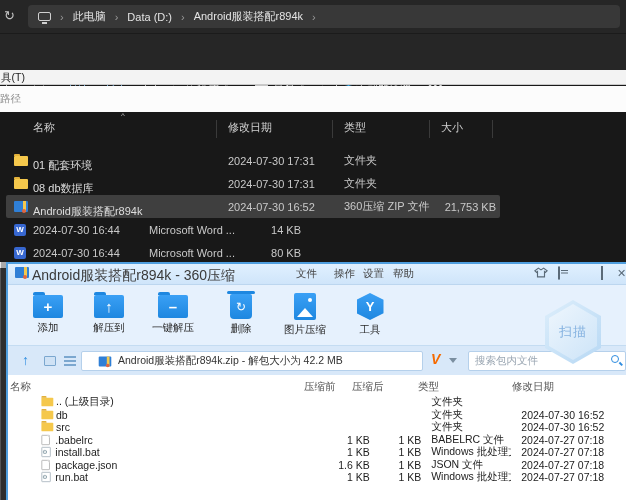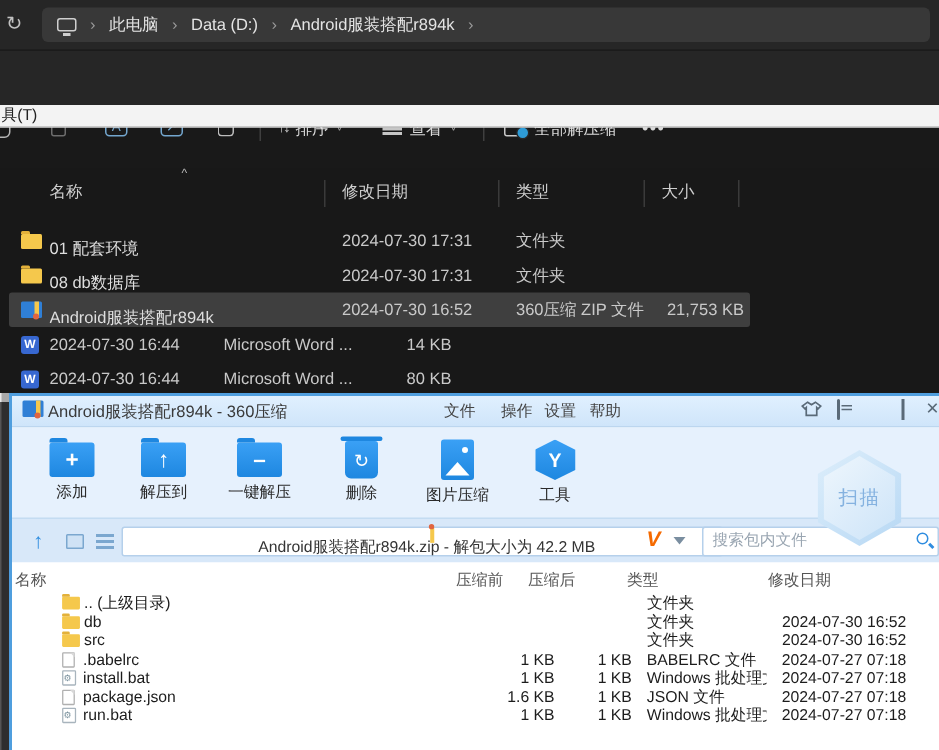--- a/index.html
+++ b/index.html
@@ -78,21 +78,21 @@
   .i-file::after { content:""; position:absolute; right:-1px; top:-1px; width:4px; height:4px; background:#d8d8d8; clip-path:polygon(0 0,100% 100%,100% 0); }
   .i-bat { width:11px; height:12px; background:#fff; border:1px solid #a8b4bd; border-radius:1px; position:relative; }
   .i-bat::after { content:"⚙"; position:absolute; left:0px; top:1px; font-size:7px; color:#78909c; }
 
   
   .zipwin { left:6px; top:262px; width:620px; height:238px; background:#fff; overflow:hidden; }
   .z-border-l { position:absolute; left:0; top:0; width:2px; height:238px; background:#4f9ede; z-index:9; }
   .z-border-t { position:absolute; left:0; top:0; width:620px; height:2px; background:#4f9ede; z-index:9; }
   .z-title { position:absolute; left:0; top:0; width:620px; height:23px;
     background:linear-gradient(#e2f1ff,#cfe5fa); border-bottom:1px solid #bcd6ef; }
-  .z-title-text { position:absolute; left:26px; top:5px; font-size:11px; color:#3a3a3a; }
+  .z-title-text { position:absolute; left:26px; top:5px; font-size:14px; color:#3a3a3a; }
   .z-title-ic { position:absolute; left:9px; top:5px; }
   .z-menu-item { position:absolute; top:5px; font-size:10.5px; color:#444; }
   .z-ctrl { position:absolute; top:5px; color:#5a6a78; font-size:11px; line-height:13px; }
   .ic-shirt { width:14px; height:11px; }
   .ic-feedback { width:13px; height:10px; border:1.2px solid #5a6a78; border-radius:2px; position:relative; }
   .ic-feedback::after { content:""; position:absolute; left:2px; top:2.5px; width:7px; height:1.2px; background:#5a6a78; box-shadow:0 2.5px 0 #5a6a78; }
   .ic-min { width:10px; height:1.5px; background:#5a6a78; margin-top:6px; }
   .ic-max { width:9px; height:9px; border:1.2px solid #5a6a78; margin-top:2px; }
 
   .z-toolbar { position:absolute; left:0; top:23px; width:620px; height:60px; background:#e6f1fd; }
@@ -118,22 +118,22 @@
     clip-path:polygon(50% 0,100% 25%,100% 75%,50% 100%,0 75%,0 25%);
     background:linear-gradient(135deg,#eef6fd,#cde4f8); display:flex; align-items:center; justify-content:center;
     color:#85b2e0; font-size:13px; letter-spacing:1px; }
 
   .z-addr { position:absolute; left:0; top:83px; width:620px; height:30px; background:#d8e8f9; border-top:1px solid #c4dcf2; }
   .z-up { position:absolute; left:16px; top:6px; color:#2f8de0; font-size:14px; font-weight:bold; }
   .z-viewic1 { position:absolute; left:38px; top:10px; width:12px; height:10px; border:1.5px solid #7ba7cf; border-radius:1px; background:#cfe2f5; }
   .z-viewic2 { position:absolute; left:58px; top:10px; width:12px; height:10px;
     border-top:2px solid #7ba7cf; border-bottom:2px solid #7ba7cf; }
   .z-viewic2::after { content:""; display:block; margin-top:2px; width:12px; height:2px; background:#7ba7cf; }
-  .z-addrbox { position:absolute; left:75px; top:5px; width:401px; height:20px; background:#fff; border:1px solid #b5d0eb; border-radius:2px;
-    display:flex; align-items:center; gap:6px; padding-left:6px; font-size:10.5px; color:#333;flex-direction:column; }
+  .z-addrbox { position:absolute; left:75px; top:5px; width:342px; height:20px; background:#fff; border:1px solid #b5d0eb; border-radius:2px;
+    display:flex; align-items:center; gap:6px; padding-left:16px; font-size:10.5px; color:#333; }
   .z-vlogo { position:absolute; left:425px; top:5px; color:#f56a00; font-size:14px; font-weight:bold; font-style:italic; }
   .z-vcaret { position:absolute; left:443px; top:12px; width:0; height:0;
     border-left:4px solid transparent; border-right:4px solid transparent; border-top:5px solid #7a8ea0; }
   .z-search { position:absolute; left:462px; top:5px; width:158px; height:20px; background:#fff; border:1px solid #b5d0eb; border-radius:2px; }
   .z-search input { position:absolute; left:6px; top:1px; width:130px; height:16px; border:none; outline:none;
     font-size:10.5px; color:#555; font-family:Liberation Mono, monospace; background:transparent; }
   .z-search input::placeholder { color:#9aa6b2; }
   .z-mag { position:absolute; right:6px; top:3px; width:8px; height:8px; border:1.5px solid #2f8de0; border-radius:50%; }
   .z-mag::after { content:""; position:absolute; left:7px; top:7px; width:4px; height:1.5px; background:#2f8de0; transform:rotate(45deg); }
 
@@ -192,20 +192,23 @@
       <span class="cmd-div" style="left:322px"></span>
       <span class="cmd-btn" style="left:336px">
         <span class="fold-outline"></span>
         <span>全部解压缩</span>
       </span>
       <span class="cmd-btn more-dots" style="left:428px">•••</span>
     </div>
 
     <div class="band1">
       <span>具(T)</span>
+    </div>
+    <div class="band2">
+      <span>路径</span>
     </div>
 
     <div class="exp-list">
       <span class="exp-caret">^</span>
       <span class="exp-colhead" style="left:33px">名称</span>
       <span class="exp-colhead" style="left:228px">修改日期</span>
       <span class="exp-colhead" style="left:344px">类型</span>
       <span class="exp-colhead" style="left:441px">大小</span>
       <span class="exp-sep" style="left:216px"></span>
       <span class="exp-sep" style="left:332px"></span>

